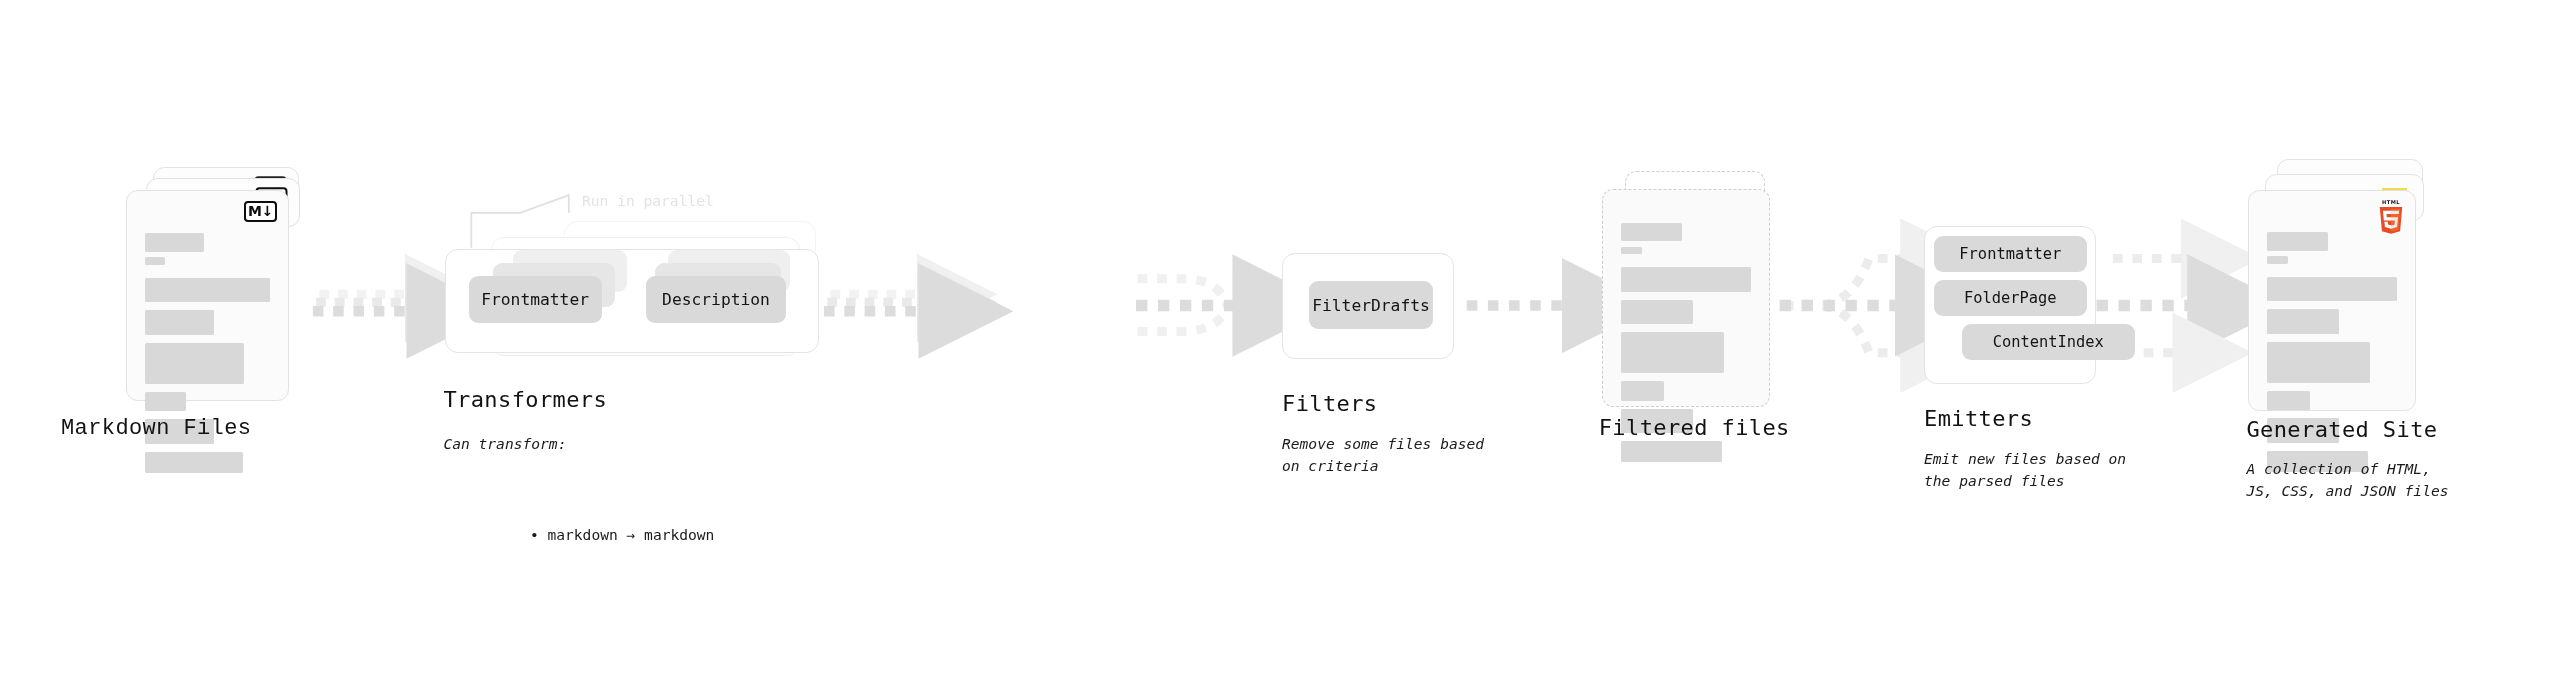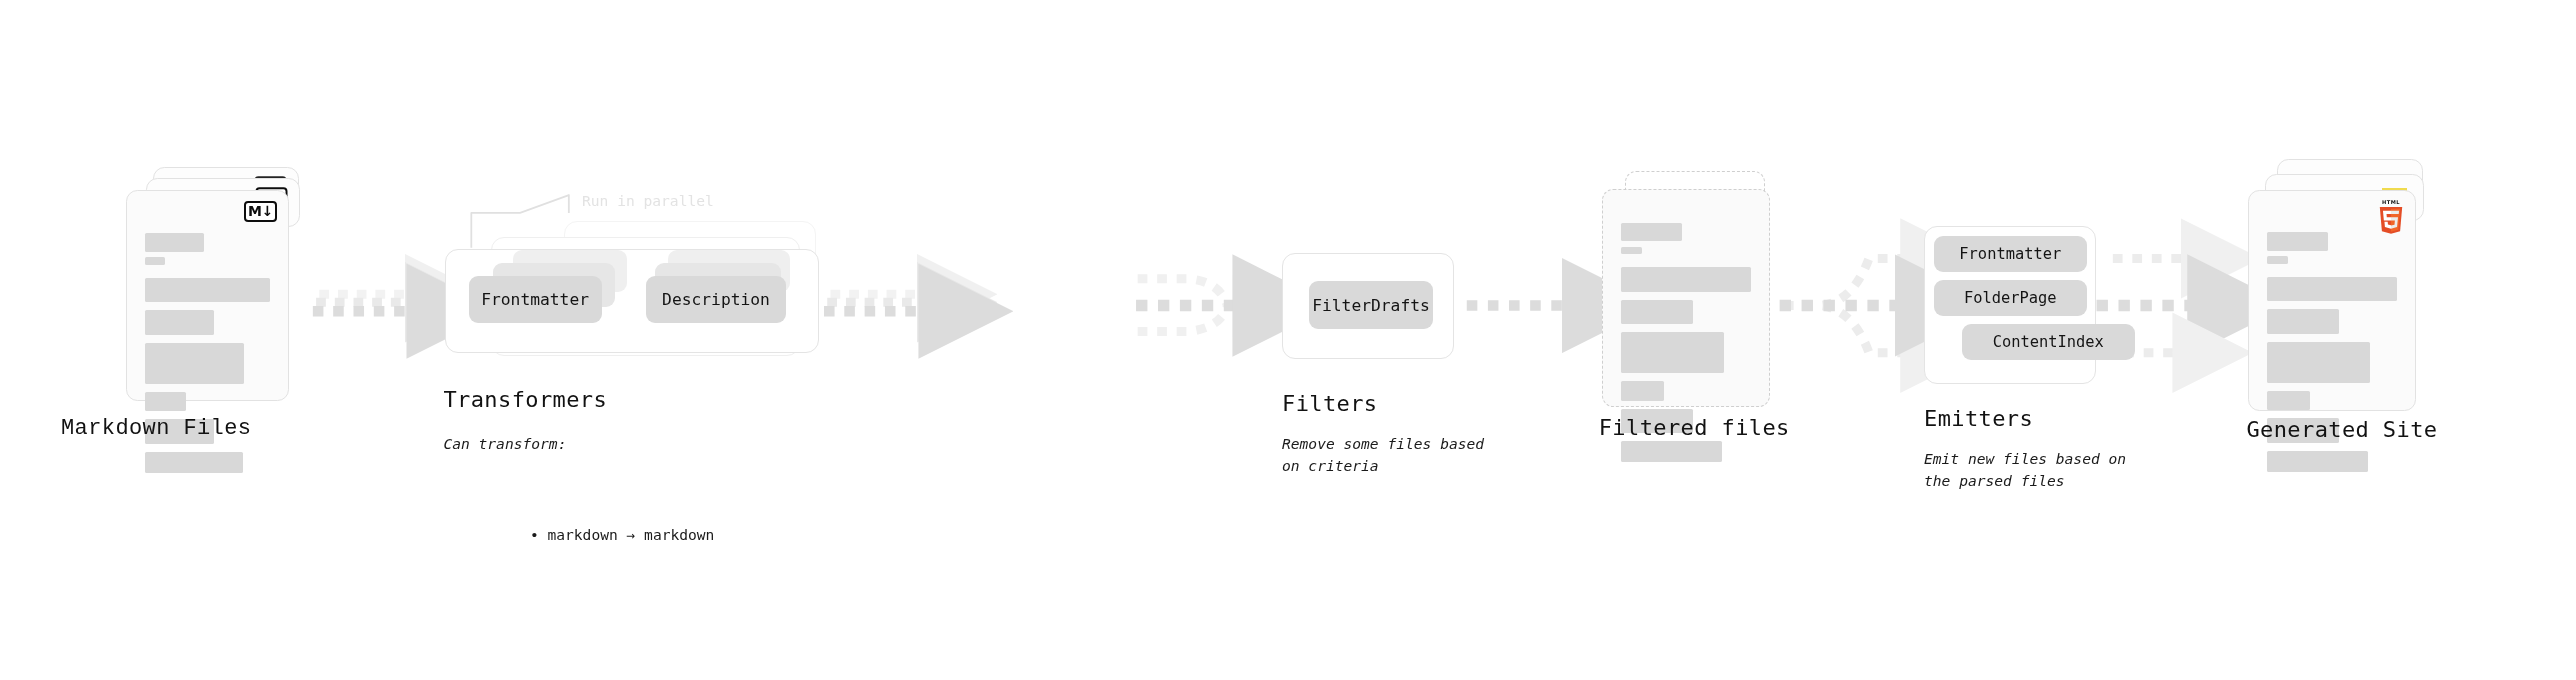--- a/index.html
+++ b/index.html
@@ -327,16 +327,18 @@
             <div class="doc-line" style="width: 79%; height: 41px; margin-bottom: 8.1px;"></div>
             <div class="doc-line" style="width: 33%; height: 19.5px; margin-bottom: 8.1px;"></div>
             <div class="doc-line" style="width: 55%; height: 24.4px; margin-bottom: 8.1px;"></div>
             <div class="doc-line" style="width: 78%; height: 21px; margin-bottom: 0px;"></div>
           </div>
       </div>
     </div>
 
     <div class="caption-title" style="left:-1.6px; top:258px;">Generated Site</div>
 
+    <div class="caption-sub" style="left:-1.6px; top:299px;">A collection of HTML,
+JS, CSS, and JSON files</div>
   </div>
 
 </div>
 
 
 </body></html>

